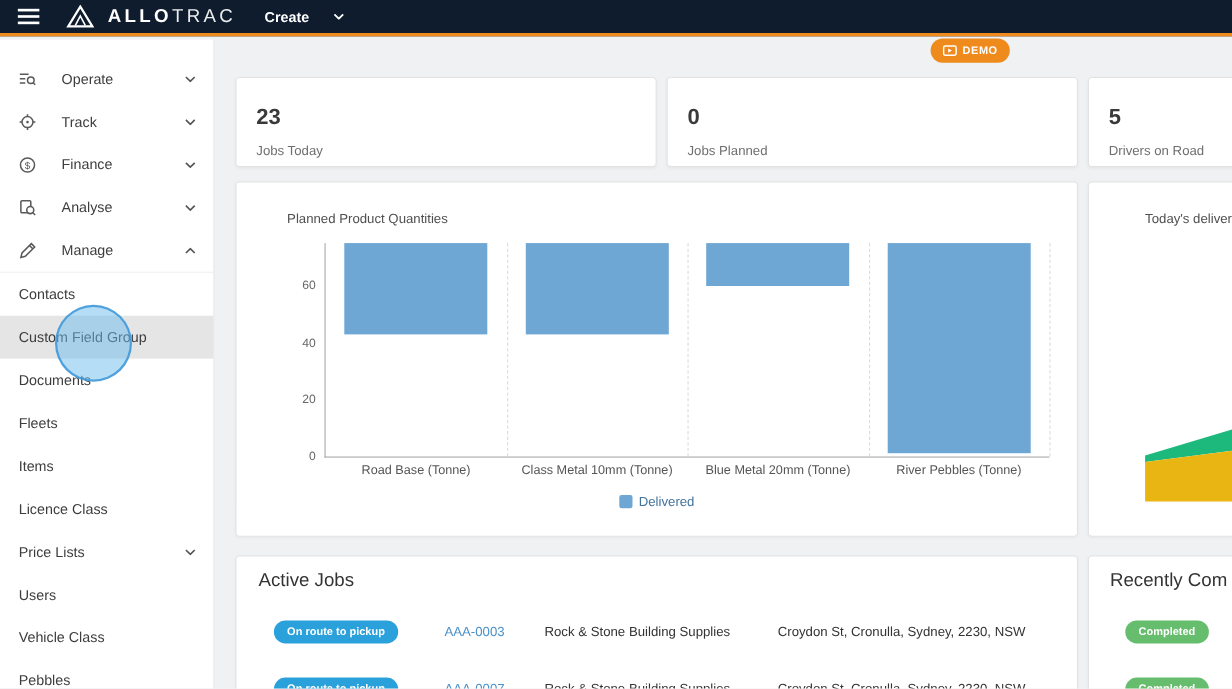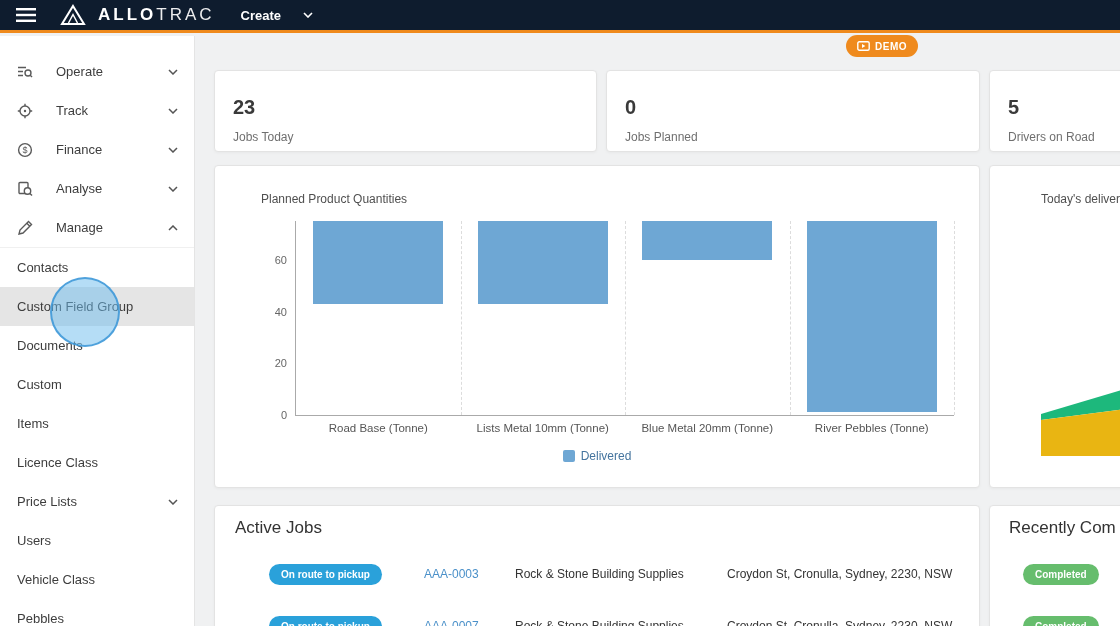--- a/index.html
+++ b/index.html
@@ -85,21 +85,21 @@
   
   #delivery-card { left:989px; top:165px; width:380px; height:323px; }
   .delivery-title { position:absolute; left:51px; top:26px; font-size:12px; color:#4f4f4f; }
   .delivery-svg { position:absolute; left:45px; top:200px; }
 
   
   #active-jobs-card { left:214px; top:505px; width:766px; height:200px; }
   .section-title { position:absolute; left:20px; top:12px; font-size:17px; color:#333; }
   .job-row { position:absolute; left:0; right:0; height:44px; display:flex; align-items:center; }
   #job-row-0 { top:46px; } #job-row-1 { top:98px; }
-  .cell-status { width:155px; margin-left:54px; }
+  .cell-status { width:155px; margin-left:34px; }
   .cell-job { width:91px; font-size:12px; color:var(--link-blue,#4a90c9); cursor:pointer; }
   .cell-customer { width:212px; font-size:12px; color:#333; }
   .cell-address { font-size:12px; color:#333; }
   .pill { display:inline-block; padding:5px 12px; border-radius:12px;
     font-size:10px; font-weight:bold; color:#fff; }
   .pill.blue { background:var(--pill-blue,#2aa1da); }
   .pill.green { background:var(--pill-green,#66bd6d); }
 
   
   #recent-card { left:989px; top:505px; width:380px; height:200px; }
@@ -228,21 +228,21 @@
     <div class="sub-item">
         <span>Contacts</span>
       </div>
     <div class="sub-item active">
         <span>Custom Field Group</span>
       </div>
     <div class="sub-item">
         <span>Documents</span>
       </div>
     <div class="sub-item">
-        <span>Custom</span>
+        <span>Fleets</span>
       </div>
     <div class="sub-item">
         <span>Items</span>
       </div>
     <div class="sub-item">
         <span>Licence Class</span>
       </div>
     <div class="sub-item">
       <span>Price Lists</span>
       <span class="chev">
@@ -289,21 +289,21 @@
     <span class="ytick" style="bottom: 26.6667%;">20</span>
     <span class="ytick" style="bottom: 53.3333%;">40</span>
     <span class="ytick" style="bottom: 80%;">60</span>
     <div class="slots">
       <div class="slot">
         <div class="bar" style="height: 42.6667%;"></div>
         <div class="xlabel">Road Base (Tonne)</div>
       </div>
       <div class="slot">
         <div class="bar" style="height: 42.6667%;"></div>
-        <div class="xlabel">Lists Metal 10mm (Tonne)</div>
+        <div class="xlabel">Class Metal 10mm (Tonne)</div>
       </div>
       <div class="slot">
         <div class="bar" style="height: 20%;"></div>
         <div class="xlabel">Blue Metal 20mm (Tonne)</div>
       </div>
       <div class="slot">
         <div class="bar" style="height: 98.6667%;"></div>
         <div class="xlabel">River Pebbles (Tonne)</div>
       </div>
     </div>

